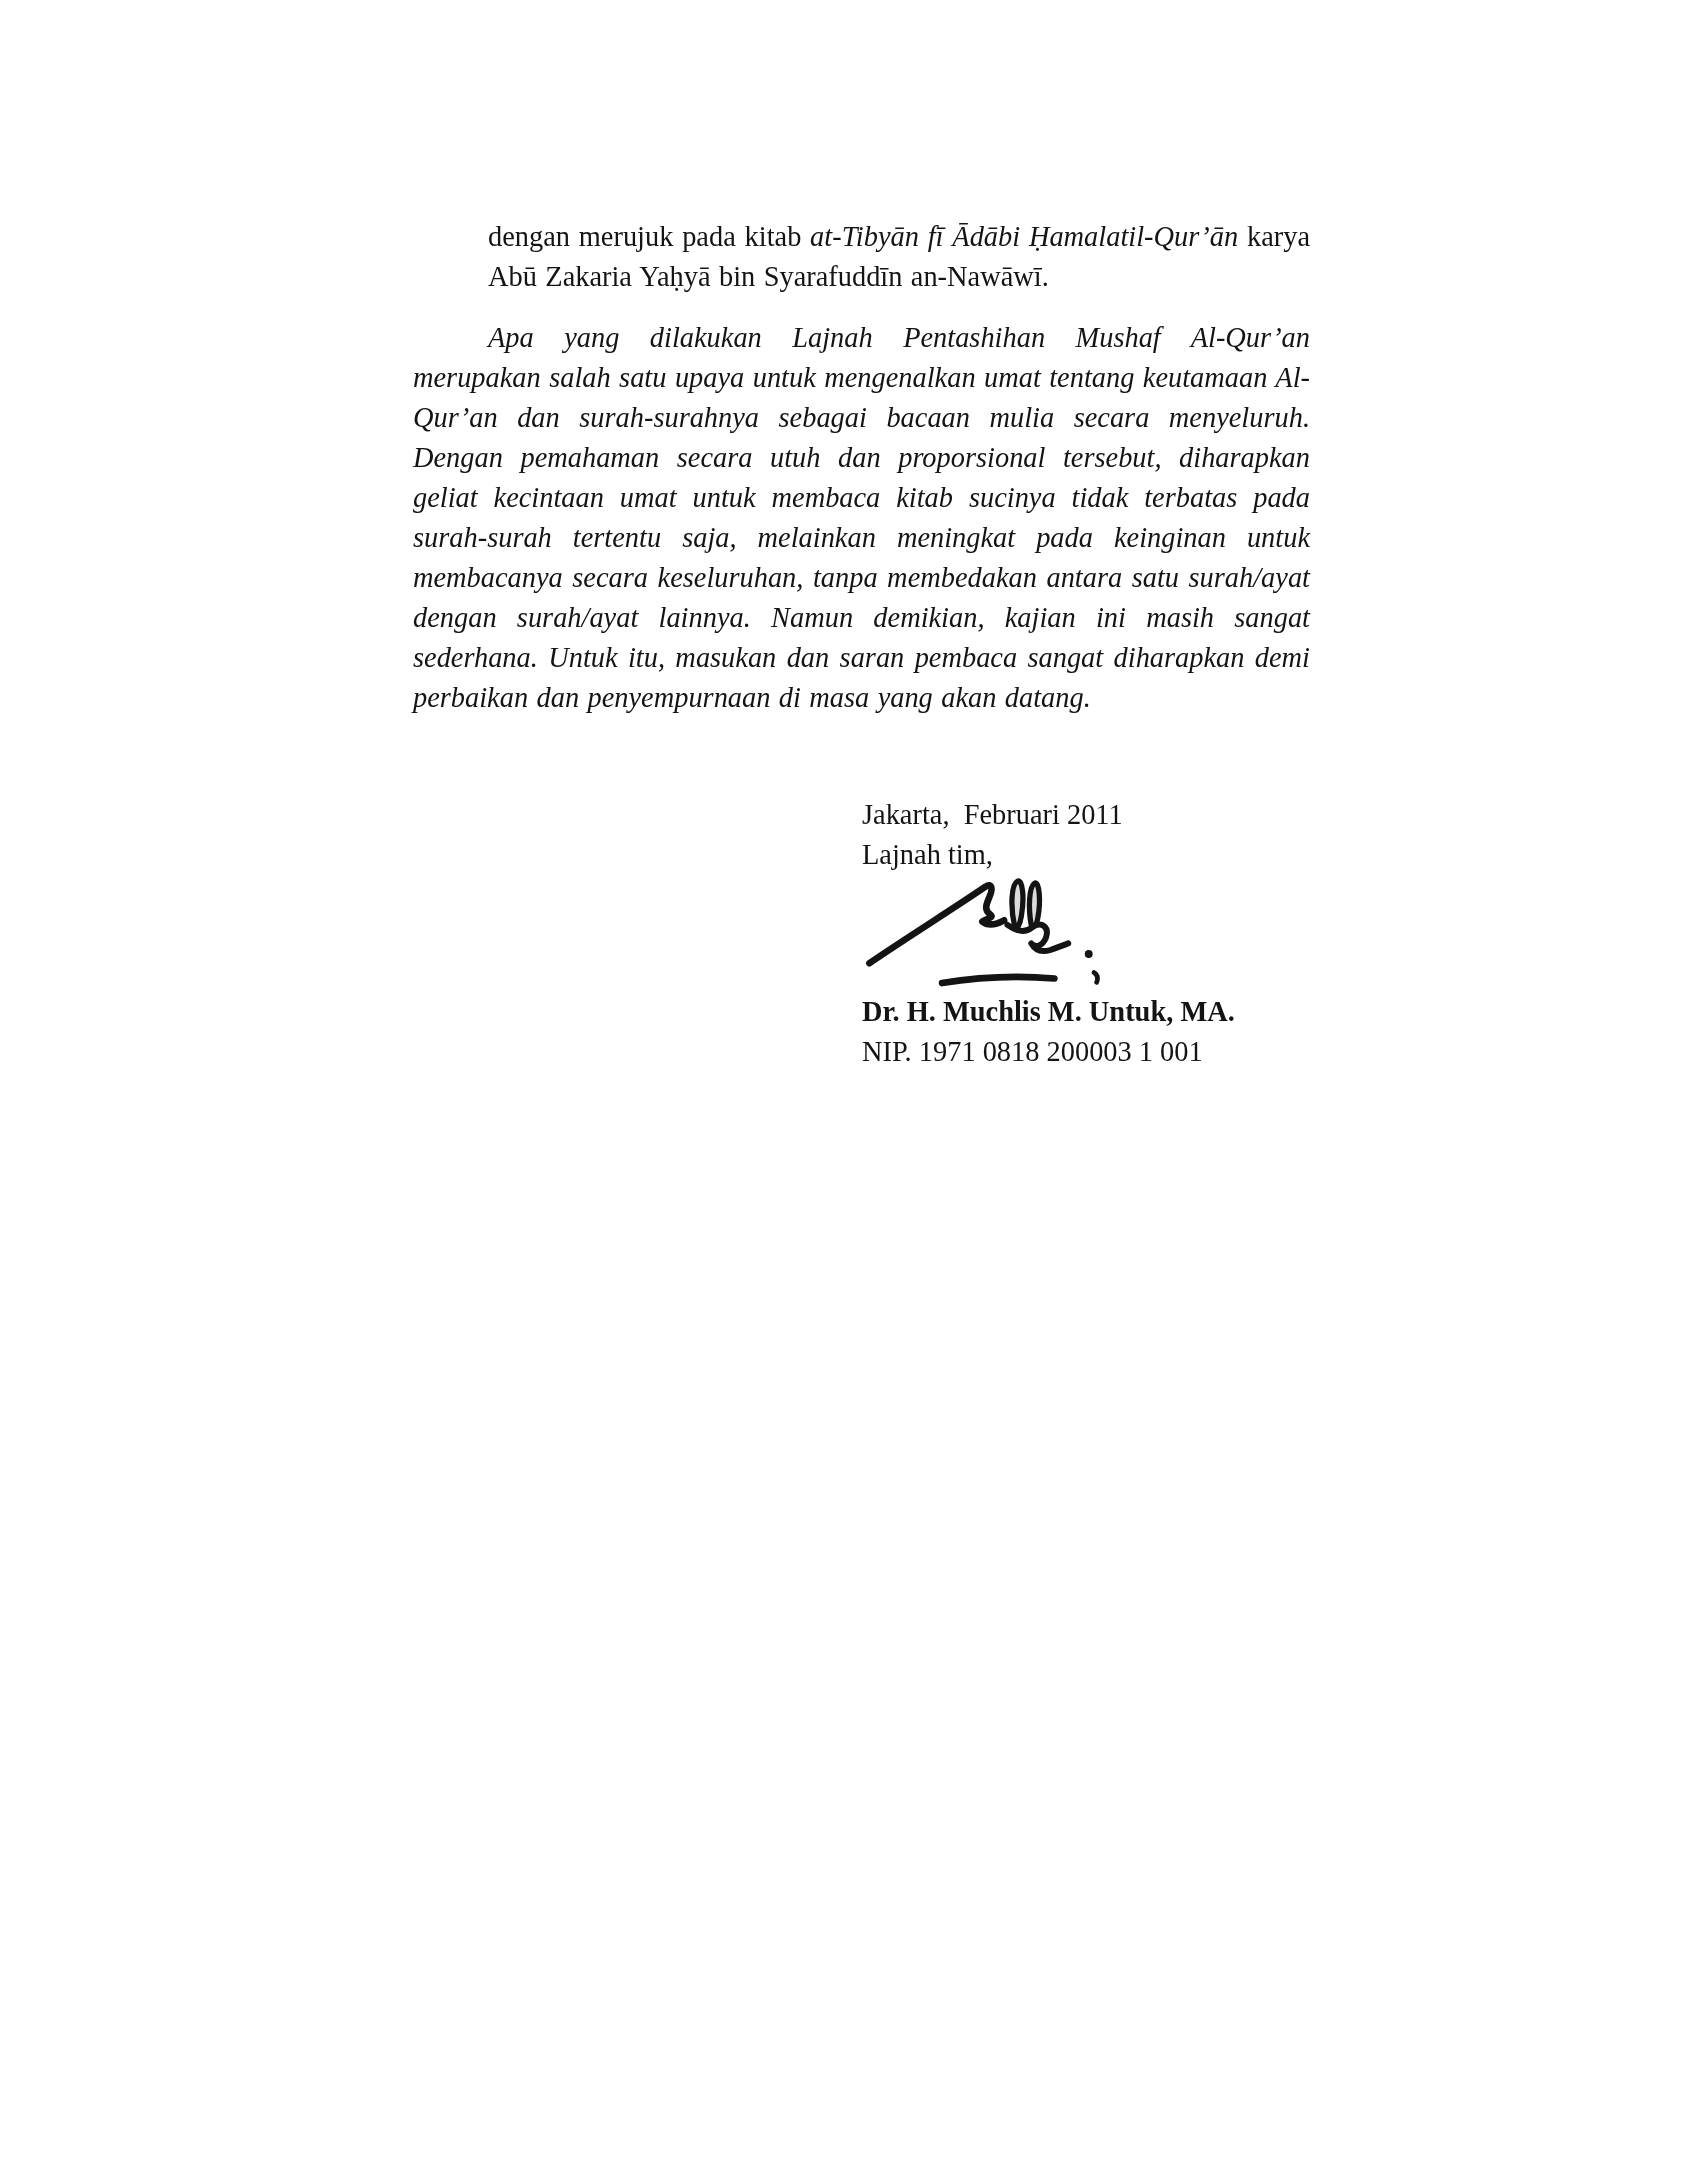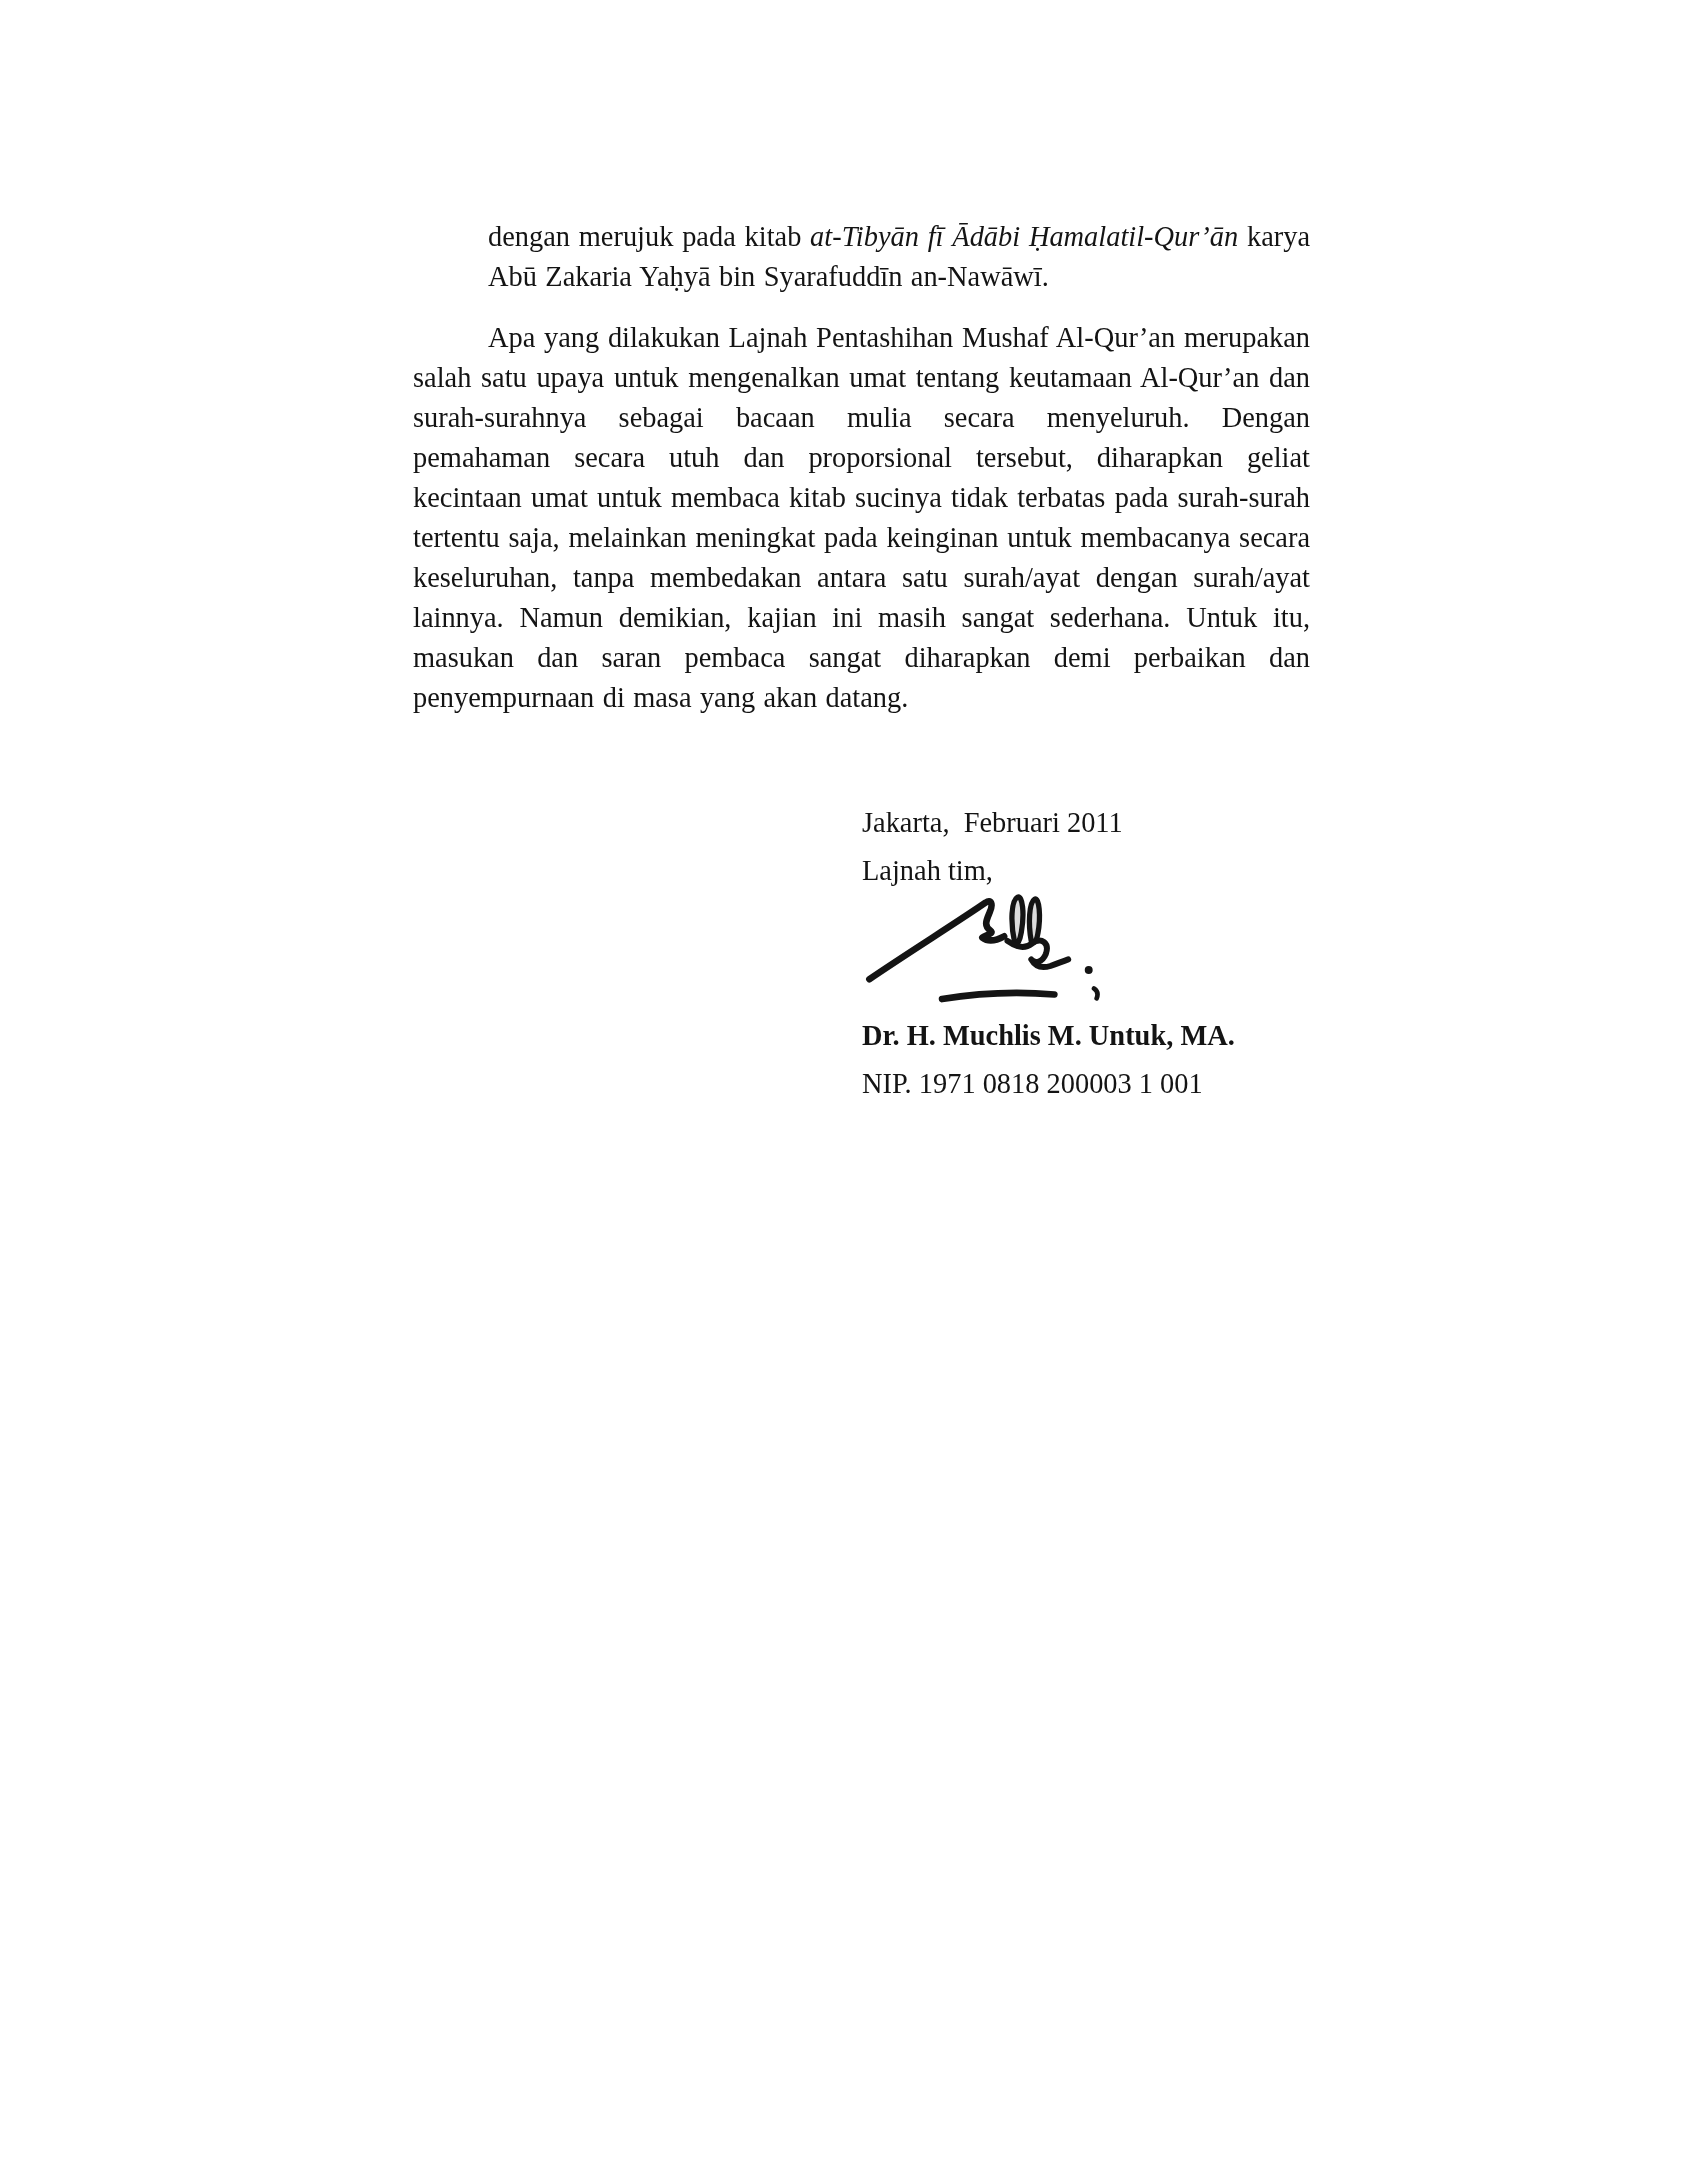--- a/index.html
+++ b/index.html
@@ -28,33 +28,33 @@
   }
   .fragment {
     margin: 0 0 0 75px;
   }
   .fragment .book-title {
     font-style: italic;
   }
   .body-para {
     margin: 20.5px 0 0 0;
     text-indent: 75px;
+    font-style: italic;
   }
   .sign-block {
     position: absolute;
     left: 862px;
     top: 795px;
     width: 503px;
     font-size: 28.4px;
     line-height: 40px;
     text-align: left;
   }
   .sign-block .line {
     white-space: pre-wrap; 
-    margin-top: 8px;
   }
   .signature-wrap {
     height: 114px;
     margin: 2.6px 0 0 2.6px;
   }
   .signature-wrap svg {
     display: block;
   }
   .sign-name {
     font-weight: bold;

